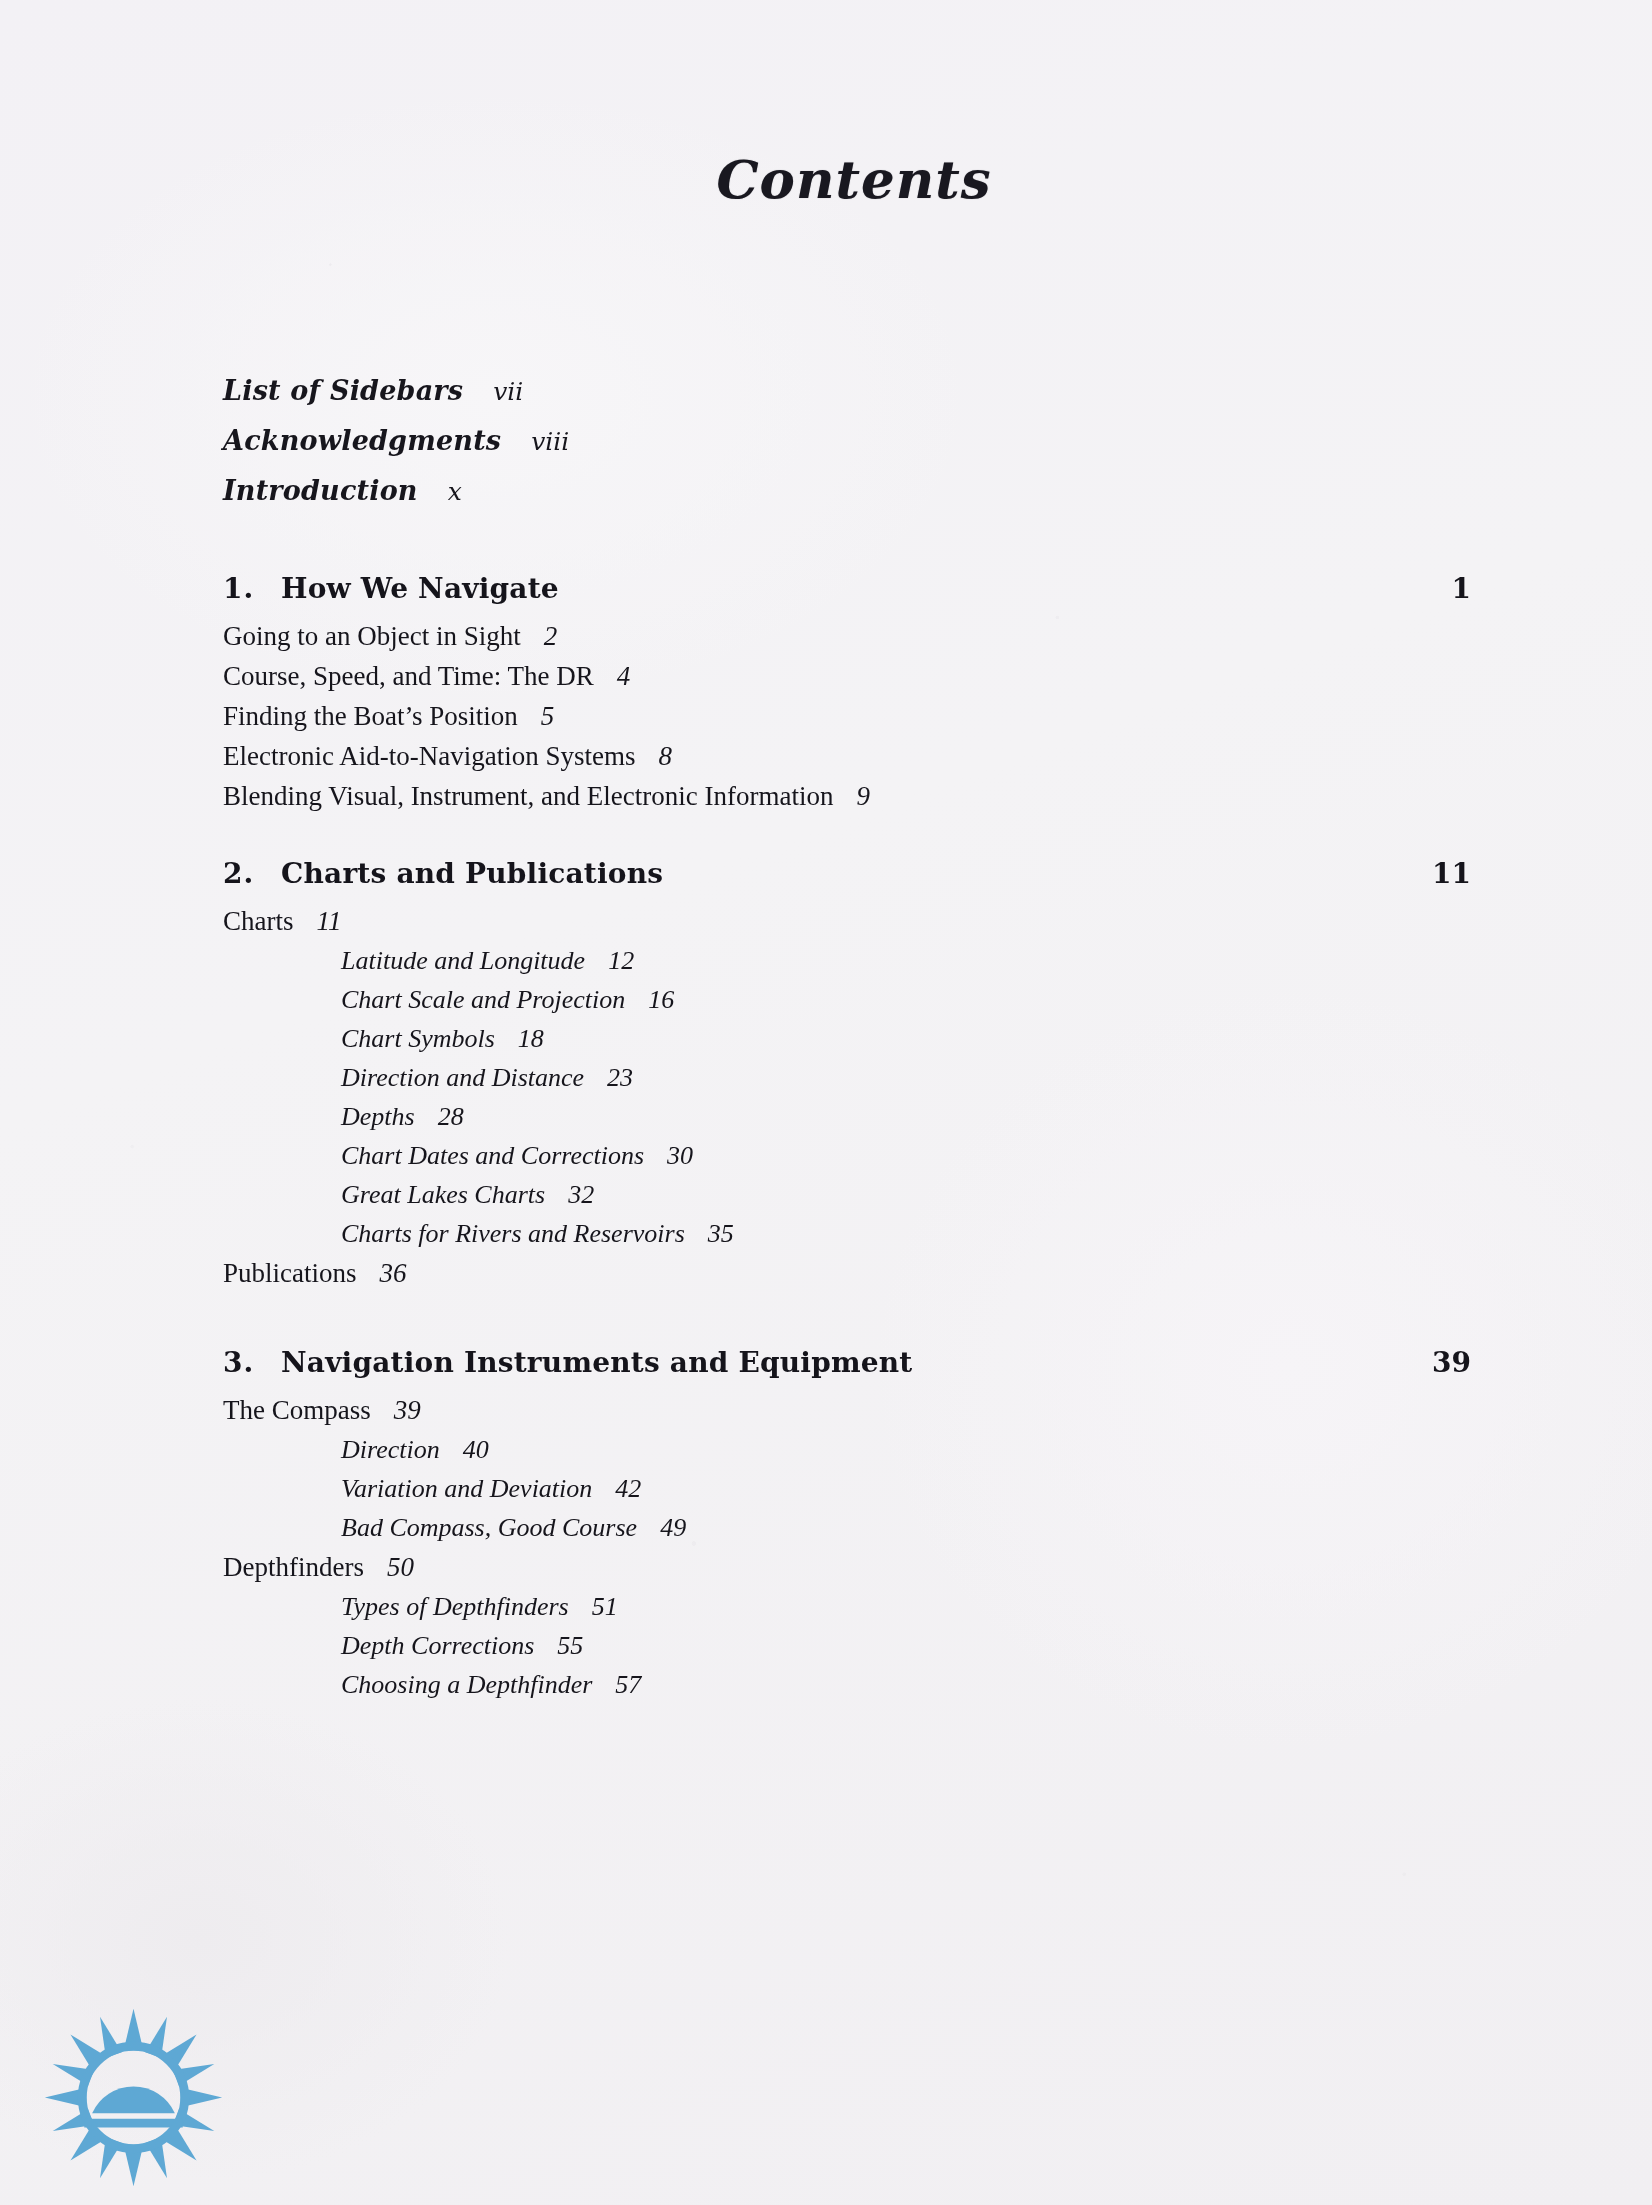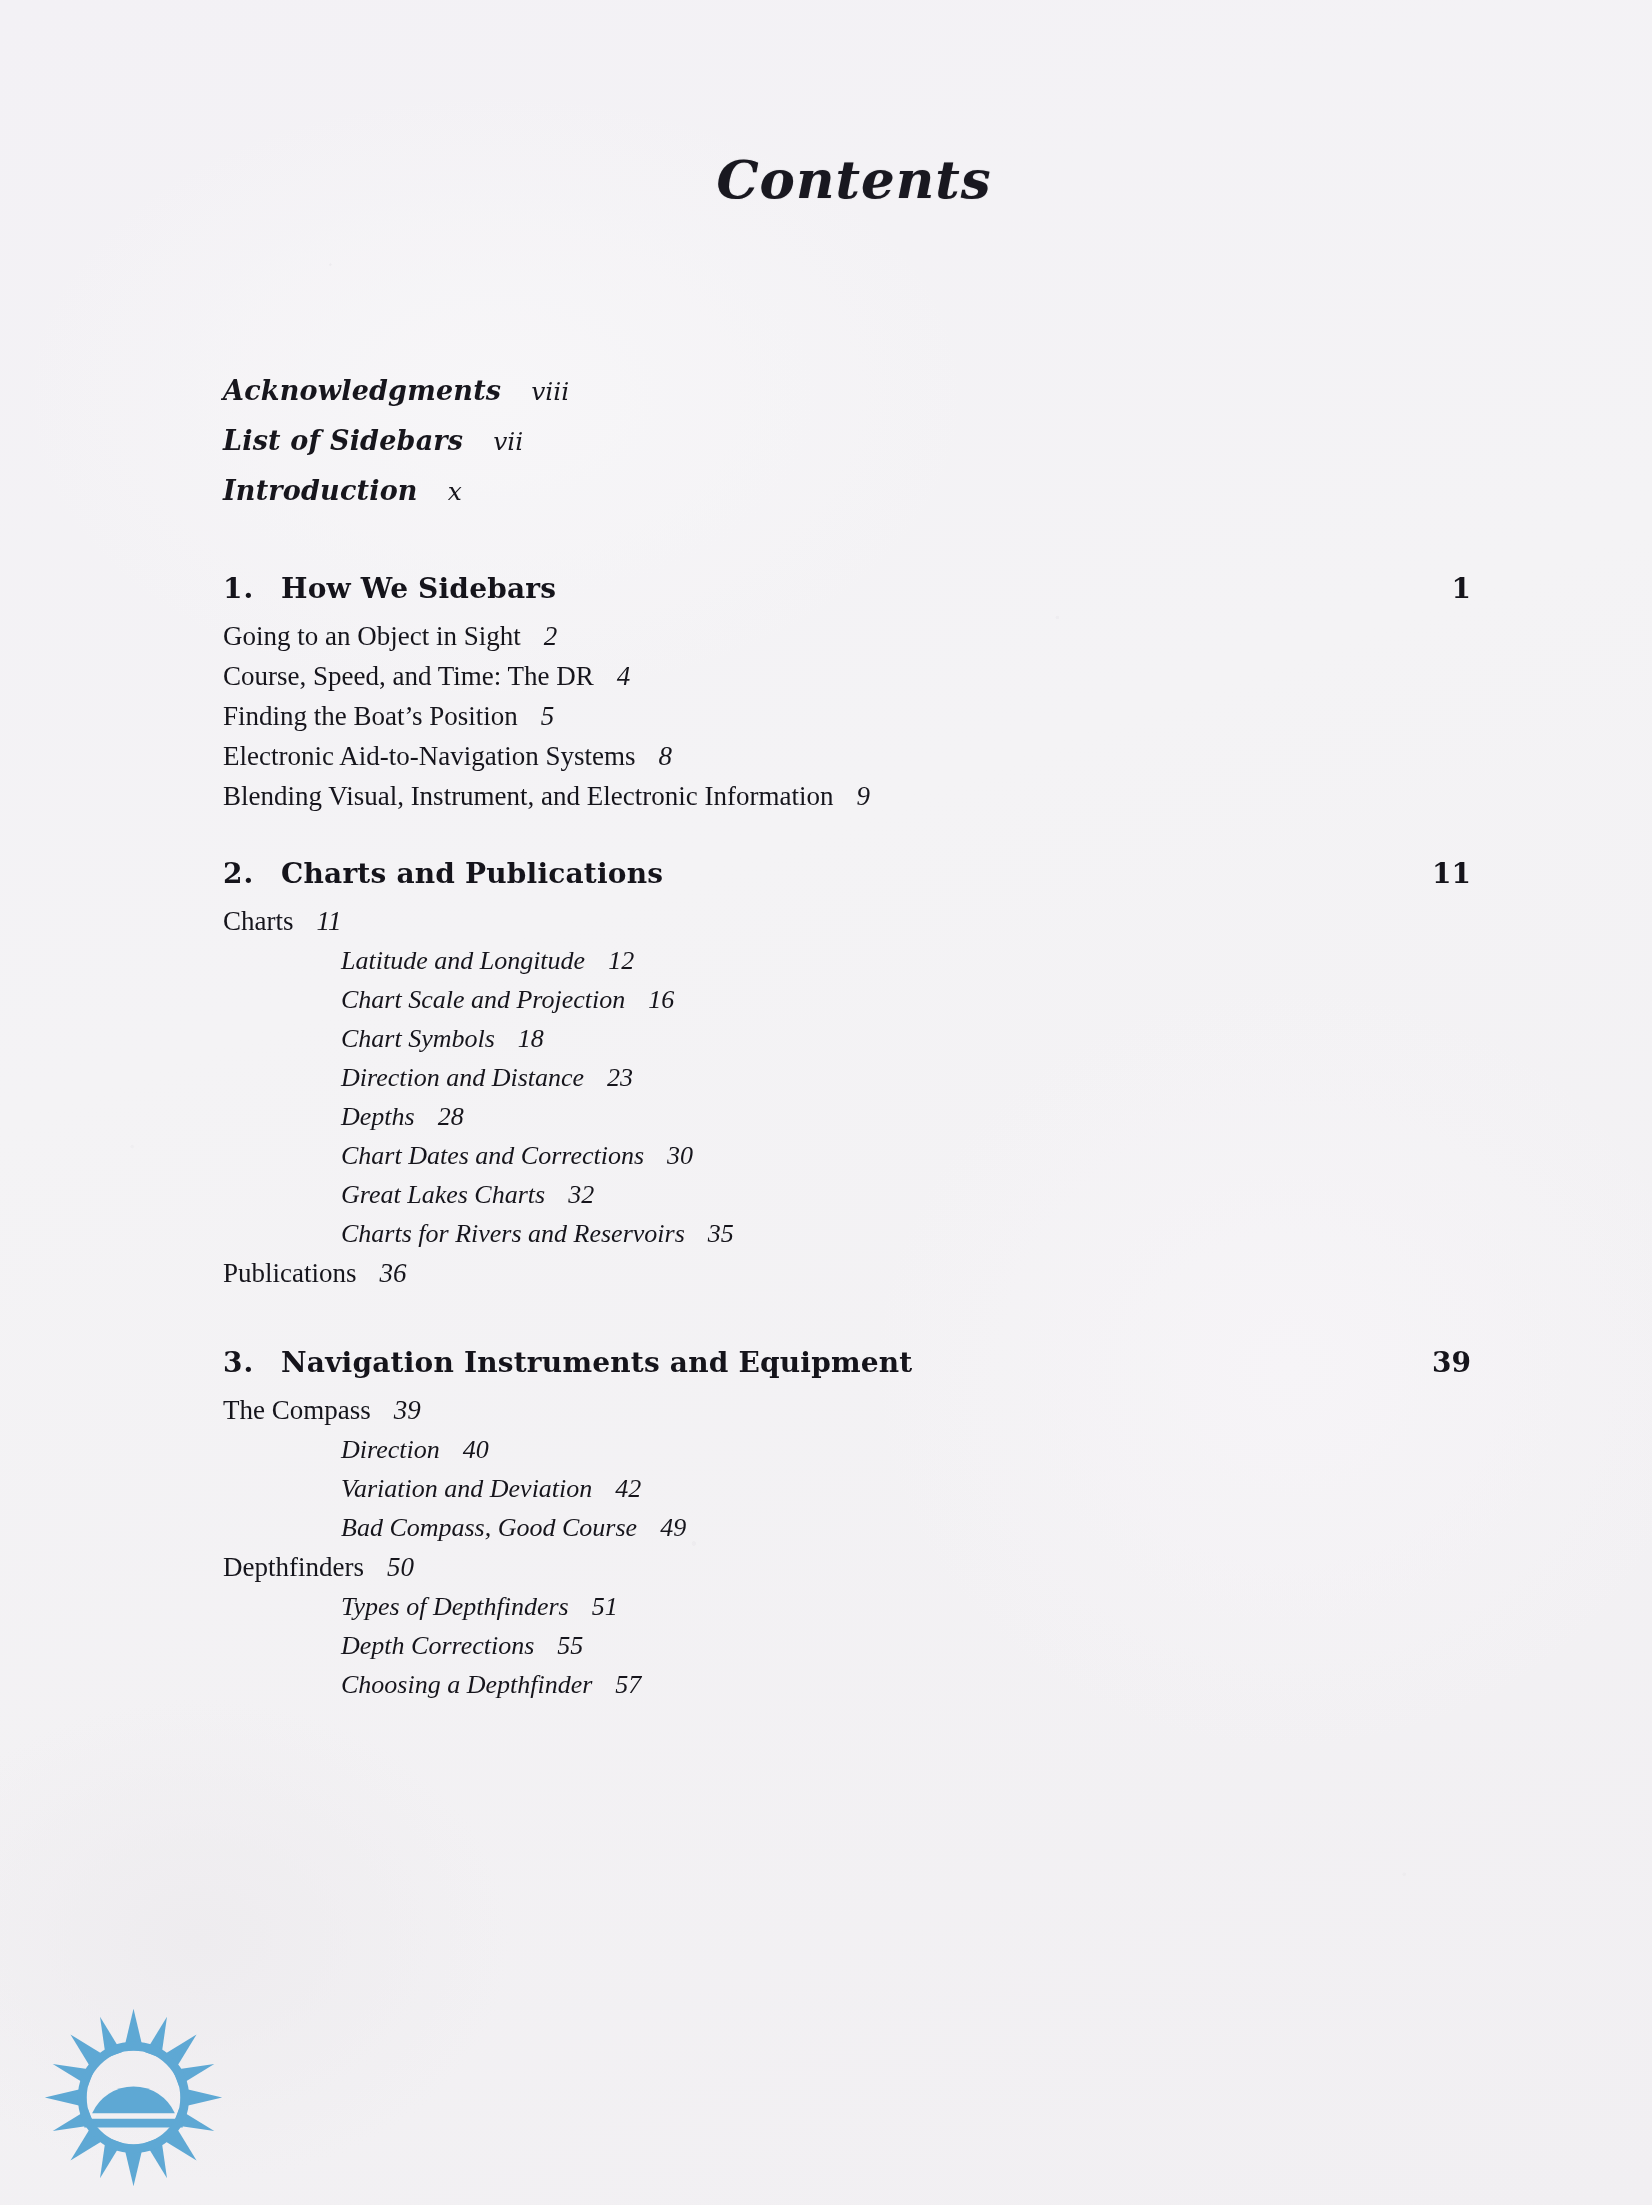--- a/index.html
+++ b/index.html
@@ -199,36 +199,36 @@
 <div class="page">
   <div class="grain"></div>
 </div>
 
 <div class="content">
 
   <div class="toc-title">Contents</div>
 
   <div class="frontmatter">
     <div class="fm-row">
+      <span class="fm-label">List of Sidebars</span><span class="fm-page">vii</span>
+    </div>
+    <div class="fm-row">
       <span class="fm-label">Acknowledgments</span><span class="fm-page">viii</span>
-    </div>
-    <div class="fm-row">
-      <span class="fm-label">List of Sidebars</span><span class="fm-page">vii</span>
     </div>
     <div class="fm-row">
       <span class="fm-label">Introduction</span><span class="fm-page">x</span>
     </div>
   </div>
 
   <div class="chapters">
 
     <div class="chapter">
       <div class="ch-head">
         <span class="ch-num">1.</span>
-        <span class="ch-title">How We Sidebars</span>
+        <span class="ch-title">How We Navigate</span>
         <span class="ch-page">1</span>
       </div>
       <div class="entry l1">
         <span>Going to an Object in Sight</span><span class="pg">2</span>
       </div>
       <div class="entry l1">
         <span>Course, Speed, and Time: The DR</span><span class="pg">4</span>
       </div>
       <div class="entry l1">
         <span>Finding the Boat’s Position</span><span class="pg">5</span>

